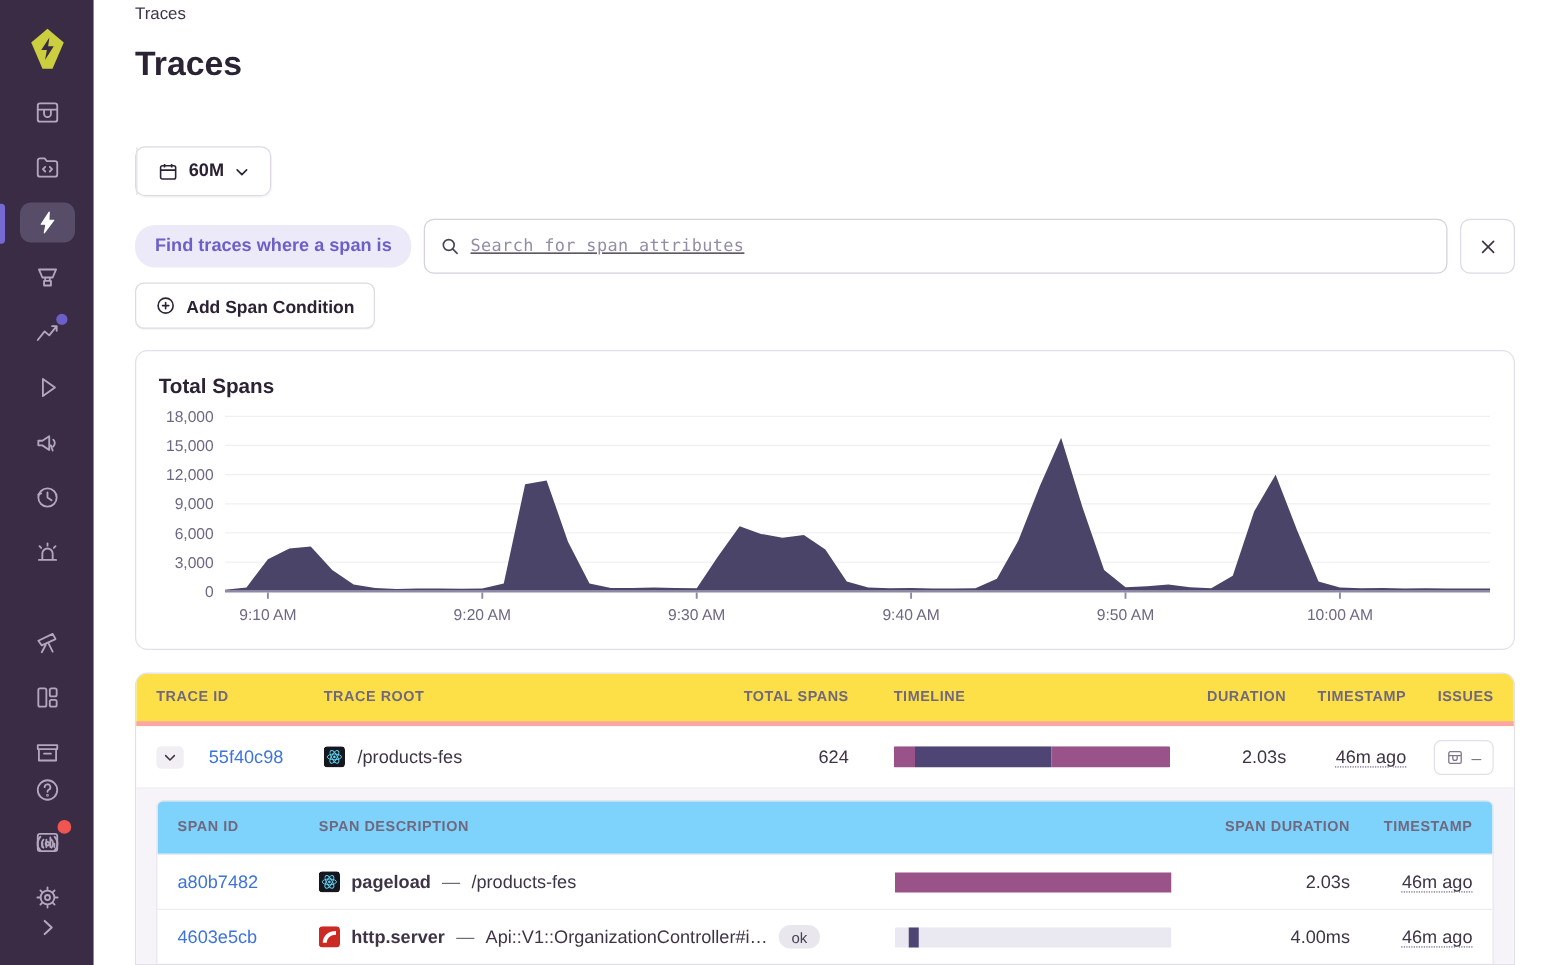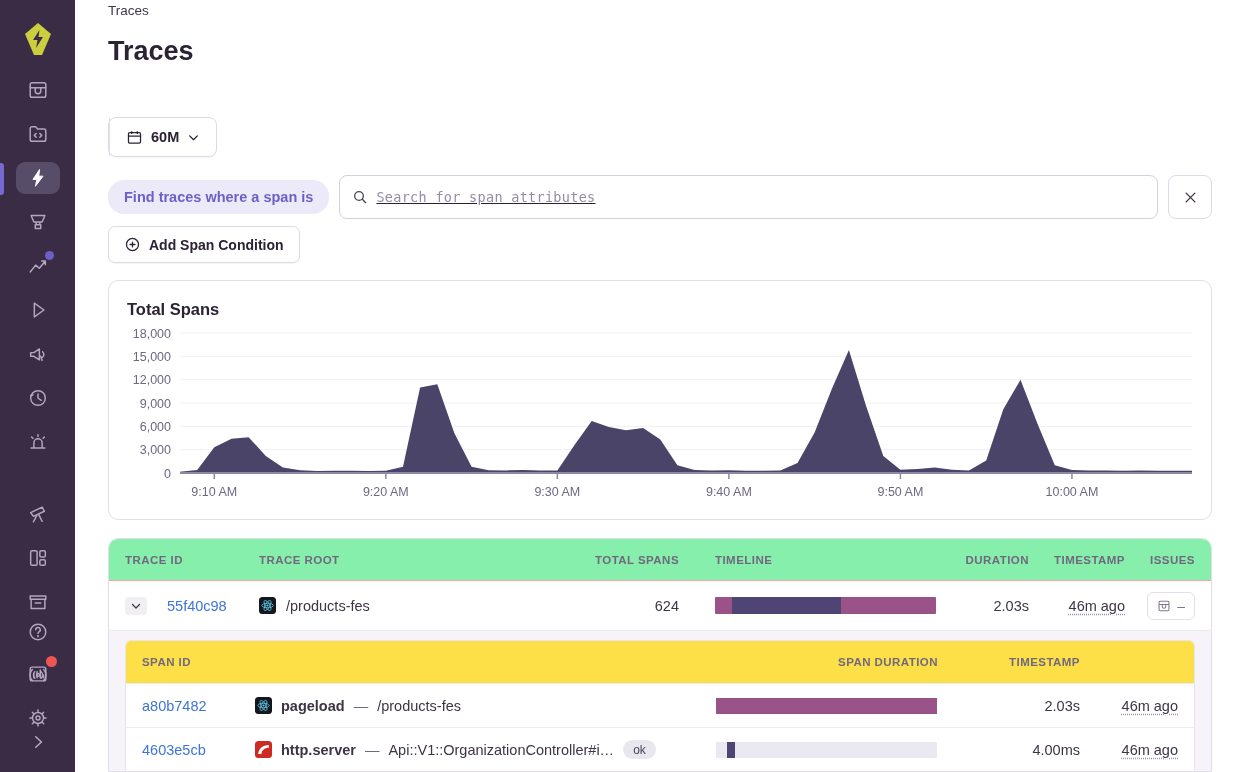--- a/index.html
+++ b/index.html
@@ -57,42 +57,42 @@
     border:1px solid #E3DFE8; border-radius:10px; background:#fff; }
   .chart-title { position:absolute; left:18px; top:19px; font-size:16.5px; font-weight:700; color:#2B2233; }
   .chart-svg { position:absolute; left:17px; top:42px; }
   .ax { font-family:"Liberation Sans","DejaVu Sans",sans-serif; font-size:12.5px; fill:#6F6783; }
 
   
   .table-panel { position:absolute; left:33px; top:538px; width:1104px; height:234px;
     border:1px solid #E3DFE8; border-radius:10px 10px 0 0; background:#fff; overflow:hidden; }
   .t-head, .t-row { display:grid; grid-template-columns:134px 320px 100px 36px 224px 90px 96px 1fr;
     align-items:center; padding:0 16px; }
-  .t-head { height:42px; background:#86efac; border-bottom:1px solid #fca5a5; }
+  .t-head { height:42px; background:#fde047; border-bottom:4px solid #fca5a5; }
   .th { font-size:11.5px; font-weight:700; letter-spacing:.45px; color:#71687F; text-transform:uppercase; }
   .right { text-align:right; justify-self:end; }
   .t-row { height:50px; background:#fff; border-bottom:1px solid #EDEAF1; font-size:14.5px; color:#3E3446; }
   .trace-id-cell { display:flex; align-items:center; gap:20px; }
   .chev-btn { width:22px; height:18px; border-radius:4px; background:#F1EFF4; border:none; display:flex;
     align-items:center; justify-content:center; cursor:pointer; }
   a.id-link { color:#3D74DB; text-decoration:none; cursor:pointer; }
   .root-cell { display:flex; align-items:center; gap:10px; overflow:hidden; white-space:nowrap; }
   .proj-icon { width:17px; height:17px; border-radius:3px; flex:0 0 auto; display:block; }
   .bar-track { width:221px; height:17px; display:flex; border-radius:1px; overflow:hidden; position:relative; }
   .ts-link { color:#3E3446; text-decoration:underline dotted; text-decoration-color:#9C93AE;
     text-underline-offset:3px; cursor:pointer; }
   .issues-btn { display:inline-flex; align-items:center; gap:6px; height:28px; padding:0 9px;
     border:1px solid #E3DFE8; border-radius:6px; background:#fff; color:#80758C; cursor:pointer; font-size:14px; }
 
   
   .nested-wrap { background:#F6F4F9; padding:9px 16px 0; height:142px; }
   .nested { background:#fff; border:1px solid #E8E4EC; border-radius:6px 6px 0 0; overflow:hidden; }
   .n-head, .n-row { display:grid; grid-template-columns:113px 461px 222px 142px 1fr;
     align-items:center; padding:0 16px; }
-  .n-head { height:42px; background:#fde047; }
+  .n-head { height:42px; background:#7dd3fc; }
   .n-row { height:44px; border-top:1px solid #EDEAF1; font-size:14.5px; color:#3E3446; }
   .desc-cell { display:flex; align-items:center; gap:9px; overflow:hidden; white-space:nowrap; }
   .op { font-weight:700; }
   .dash-sep { color:#71687F; }
   .desc-txt { overflow:hidden; text-overflow:ellipsis; }
   .ok-badge { flex:0 0 auto; background:#E9E7EE; border-radius:20px; padding:2.5px 10px; font-size:12px; color:#4A3F55; }
   .span-bar { width:221px; height:16px; position:relative; border-radius:1px; }
   .span-bar .seg { position:absolute; top:0; height:100%; }
 </style>
 </head>
@@ -339,20 +339,21 @@
           </svg>
           <span>–</span>
         </button>
       </div>
     </div>
 
     <div class="nested-wrap">
       <div class="nested">
         <div class="n-head">
           <div class="th">Span ID</div>
+          <div class="th">Span Description</div>
           <div></div>
           <div class="th right">Span Duration</div>
           <div class="th right">Timestamp</div>
         </div>
 
         <div class="n-row">
           <div><a class="id-link">a80b7482</a></div>
           <div class="desc-cell">
             <svg class="proj-icon" viewBox="0 0 24 24">
               <rect width="24" height="24" rx="4" fill="#16161F"></rect>

